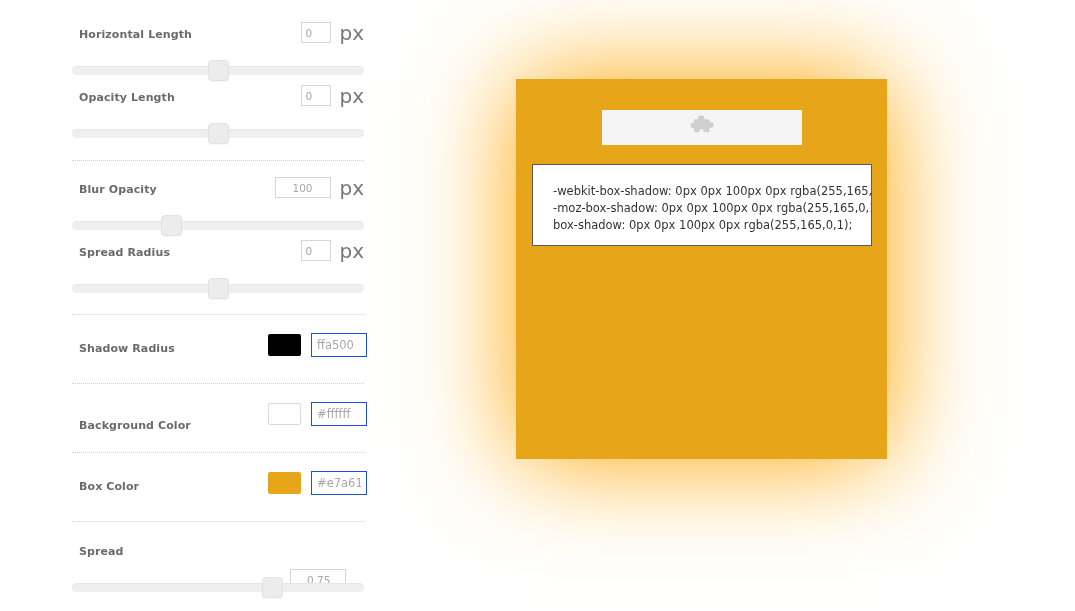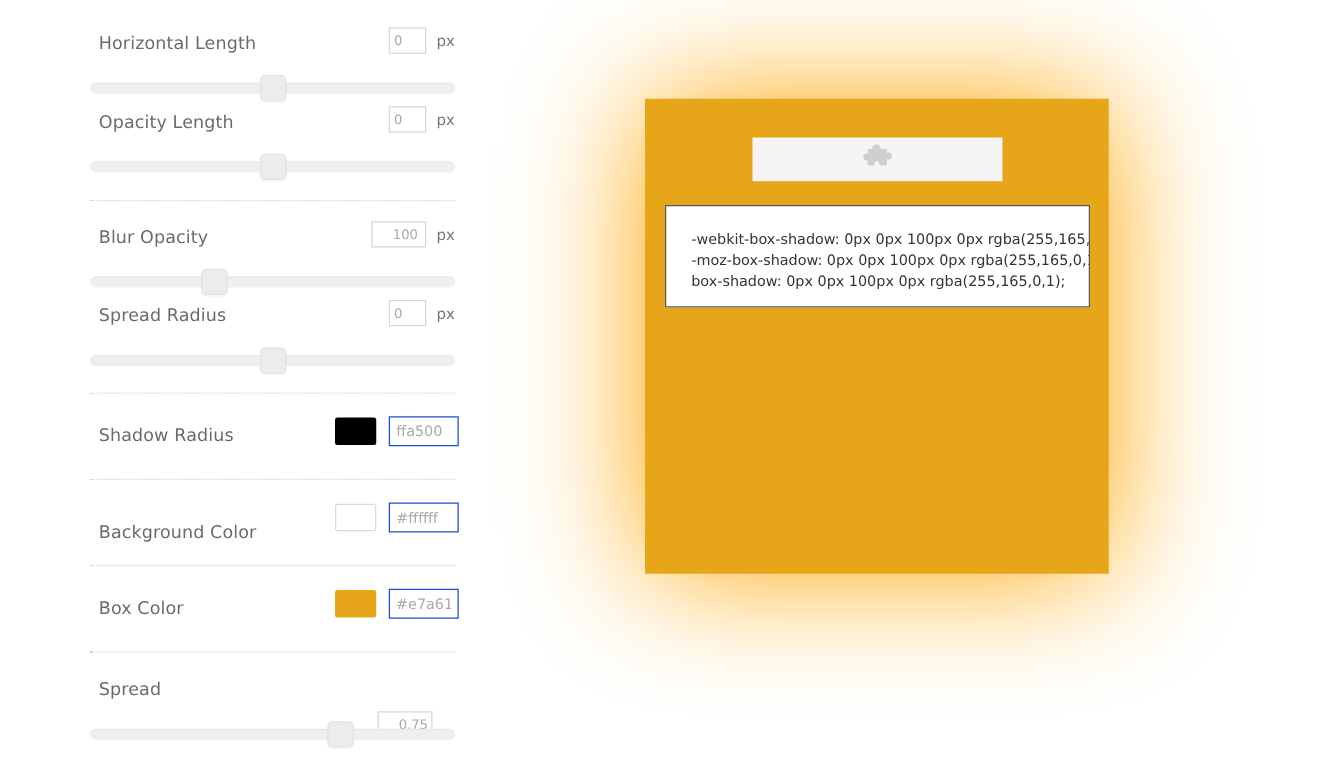--- a/index.html
+++ b/index.html
@@ -39,22 +39,22 @@
 
   .row-label-line {
     position: relative;
     height: 30px;
   }
 
   .ctrl-label {
     position: absolute;
     left: 7px;
     top: 0;
-    font-size: 14px;
-    font-weight: 400;
+    font-size: 11px;
+    font-weight: 700;
     color: #6b6b6b;
     letter-spacing: 0.1px;
     white-space: nowrap;
     line-height: 22px;
   }
 
   
   .num-wrap {
     position: absolute;
     right: 0;
@@ -68,23 +68,23 @@
     border: 1px solid #d6d6d6;
     background: #ffffff;
     font-family: "DejaVu Sans", "Liberation Sans", sans-serif;
     font-size: 10.5px;
     color: #a8a8a8;
     padding: 0 3px;
     line-height: 19px;
     outline: none;
     border-radius: 0;
   }
-  .num-input.wide { width: 44px; padding-left: 16px; }
+  .num-input.wide { width: 56px; padding-left: 16px; }
   .unit {
-    font-size: 12px;
+    font-size: 20px;
     color: #777777;
     margin-left: 8px;
     line-height: 20px;
   }
 
   
   .slider {
     position: relative;
     height: 14px;
     margin-top: 9px;

